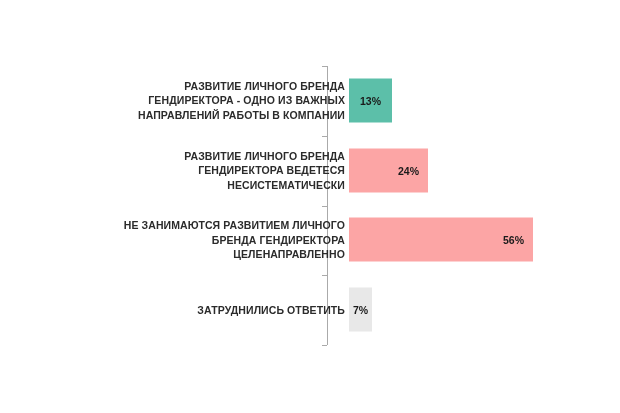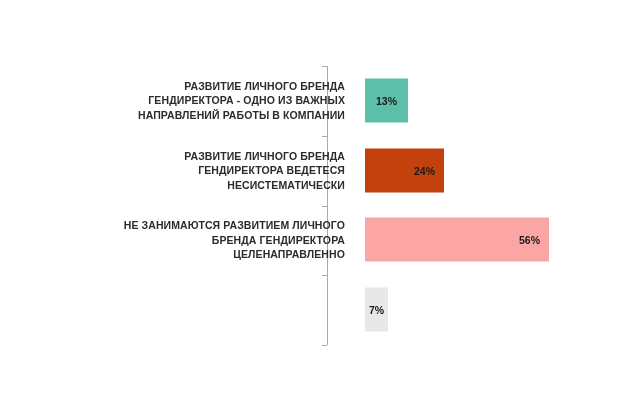--- a/index.html
+++ b/index.html
@@ -64,21 +64,21 @@
     font-size: 10.5px;
     font-weight: bold;
     line-height: 14.5px;
     color: #2b2b2b;
     letter-spacing: 0.1px;
     white-space: pre-line;
   }
 
   .bar-wrap {
     position: absolute;
-    left: 344px;
+    left: 328px;
     top: 50%;
     transform: translateY(-50%);
     height: 45px;
   }
 
   .bar {
     height: 44px;
     position: relative;
     box-sizing: border-box;
   }
@@ -126,38 +126,39 @@
           <span class="bar-value center">13%</span>
         </div>
       </div>
     </div>
 
     <div class="row">
       <div class="cat-label">РАЗВИТИЕ ЛИЧНОГО БРЕНДА
 ГЕНДИРЕКТОРА ВЕДЕТЕСЯ
 НЕСИСТЕМАТИЧЕСКИ</div>
       <div class="bar-wrap" style="width: 79px;">
-        <div class="bar" style="width: 79px; background: #c2410c;">
+        <div class="bar" style="width: 79px; background: #fca5a5;">
           <span class="bar-value">24%</span>
         </div>
       </div>
     </div>
 
     <div class="row">
       <div class="cat-label">НЕ ЗАНИМАЮТСЯ РАЗВИТИЕМ ЛИЧНОГО
 БРЕНДА ГЕНДИРЕКТОРА
 ЦЕЛЕНАПРАВЛЕННО</div>
       <div class="bar-wrap" style="width: 184px;">
         <div class="bar" style="width: 184px; background: #fca5a5;">
           <span class="bar-value">56%</span>
         </div>
       </div>
     </div>
 
     <div class="row">
+      <div class="cat-label">ЗАТРУДНИЛИСЬ ОТВЕТИТЬ</div>
       <div class="bar-wrap" style="width: 23px;">
         <div class="bar" style="width: 23px; background: rgb(232, 232, 232);">
           <span class="bar-value center">7%</span>
         </div>
       </div>
     </div>
 
   </div>
 
 <div class="axis-tick" style="top: 66px; background: rgb(170, 170, 170);"></div>

